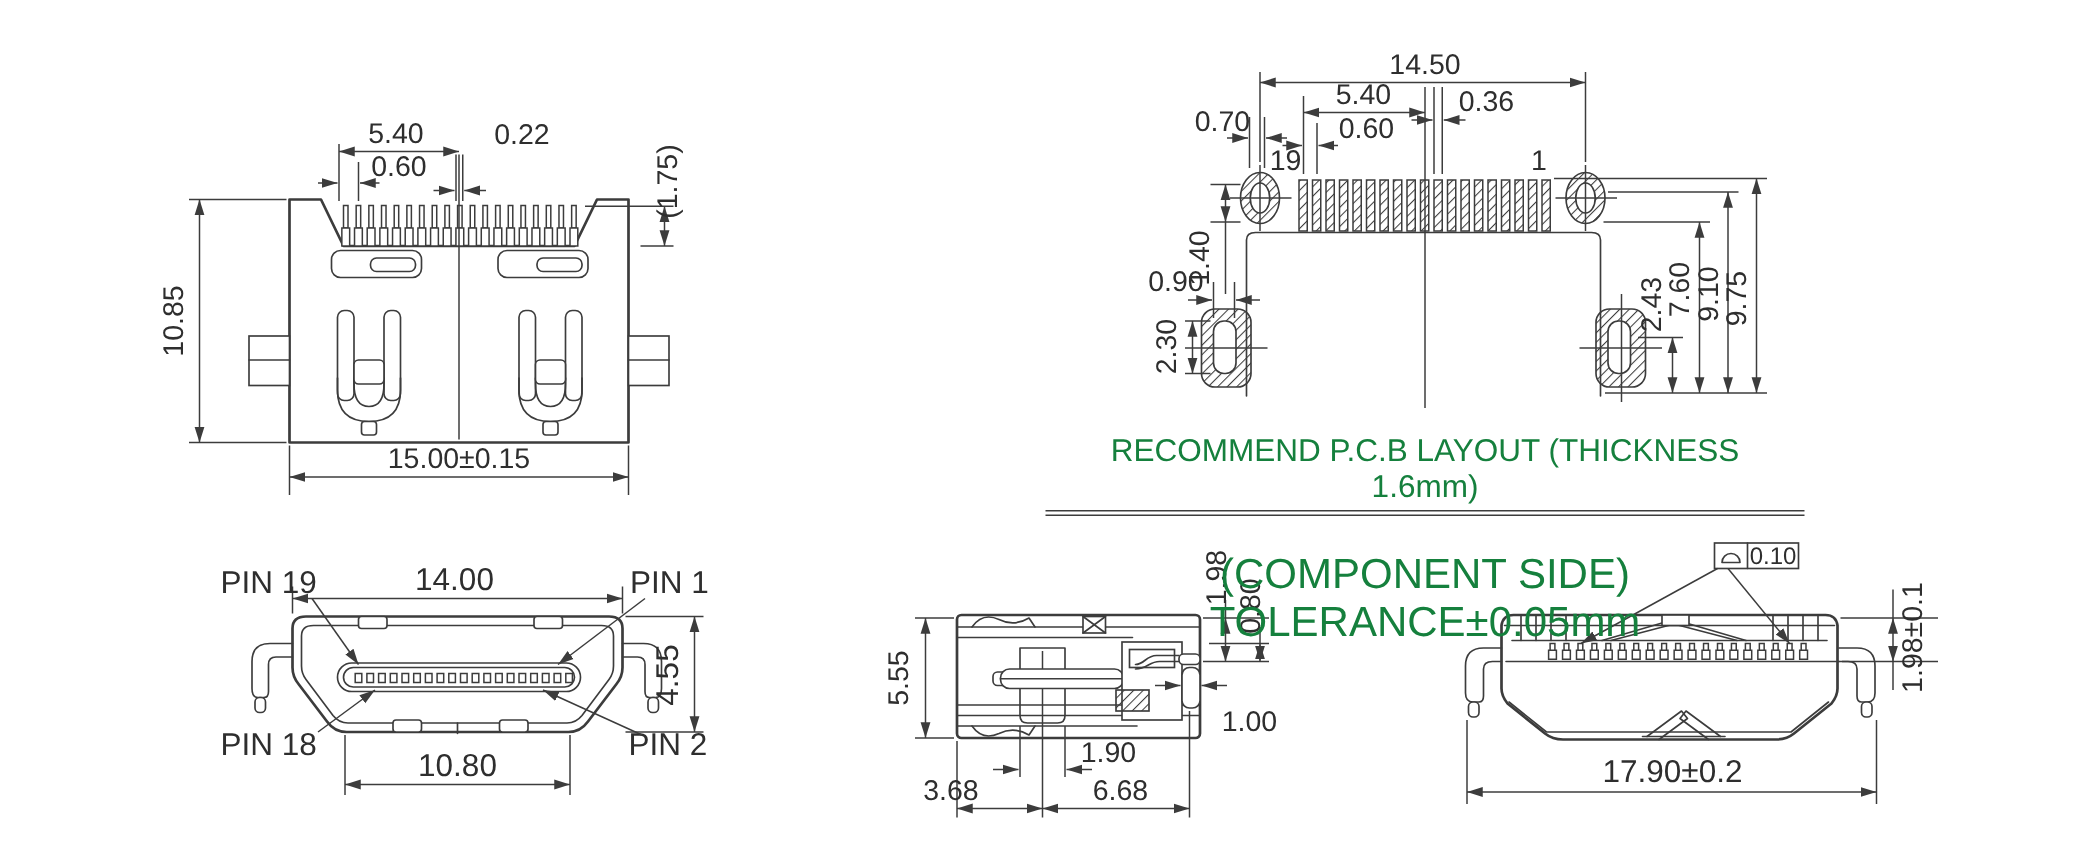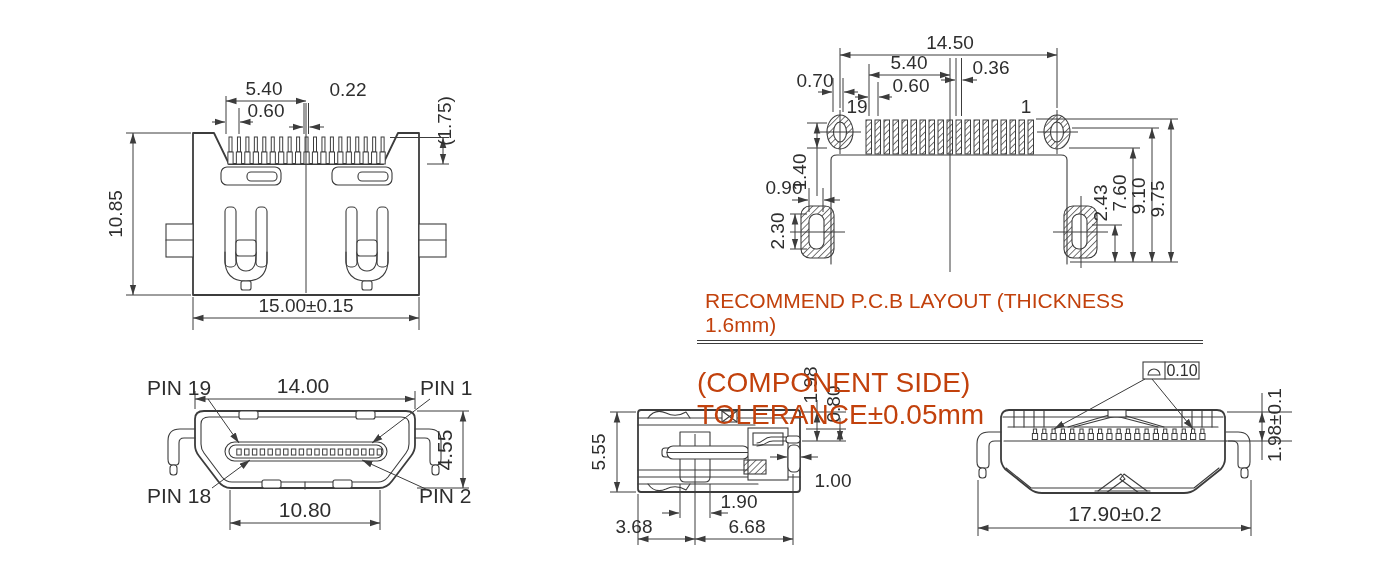--- a/index.html
+++ b/index.html
@@ -7,21 +7,21 @@
           font-family:"Liberation Sans",sans-serif;}
   svg{position:absolute;left:0;top:0;}
   .ol{fill:none;stroke:#3c3c3c;stroke-width:1.8;stroke-linejoin:round;stroke-linecap:round}
   .ol2{fill:none;stroke:#3c3c3c;stroke-width:1.1;stroke-linejoin:round;stroke-linecap:round}
   .fwt{fill:#ffffff;stroke:#3c3c3c;stroke-width:1.1}
   .so{stroke:#3c3c3c;stroke-width:1.1}
   .dl{fill:none;stroke:#3c3c3c;stroke-width:1}
   text.d{font:19px "Liberation Sans",sans-serif;fill:#2e2e2e}
   text.d2{font:16px "Liberation Sans",sans-serif;fill:#2e2e2e}
   text.p{font:21px "Liberation Sans",sans-serif;fill:#2e2e2e}
-  .caption{position:absolute;text-align:left;color:#c2410c;}
+  .caption{position:absolute;text-align:center;color:#15803d;}
   .cap1{display:inline-block;font-size:21px;padding:0 8px 3px;border-bottom:4px double #3c3c3c;}
   .cap2{font-size:28px;margin-top:23px;}
 </style>
 </head>
 <body>
 
 <div class="canvas">
 <svg width="1394" height="569" viewBox="0 0 1394 569" xmlns="http://www.w3.org/2000/svg">
   <defs>
     <pattern id="hatch" patternUnits="userSpaceOnUse" width="4.5" height="4.5" patternTransform="rotate(45)">

